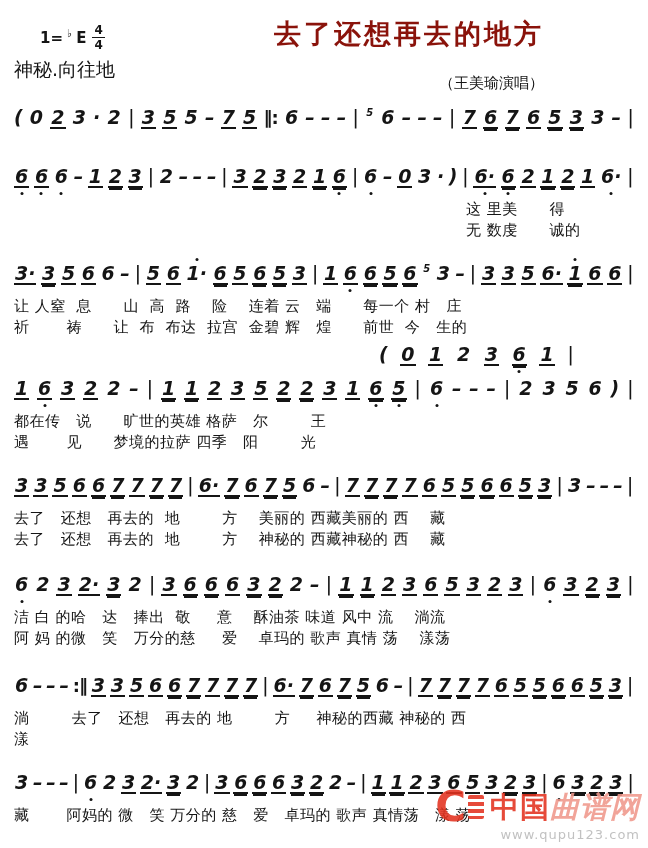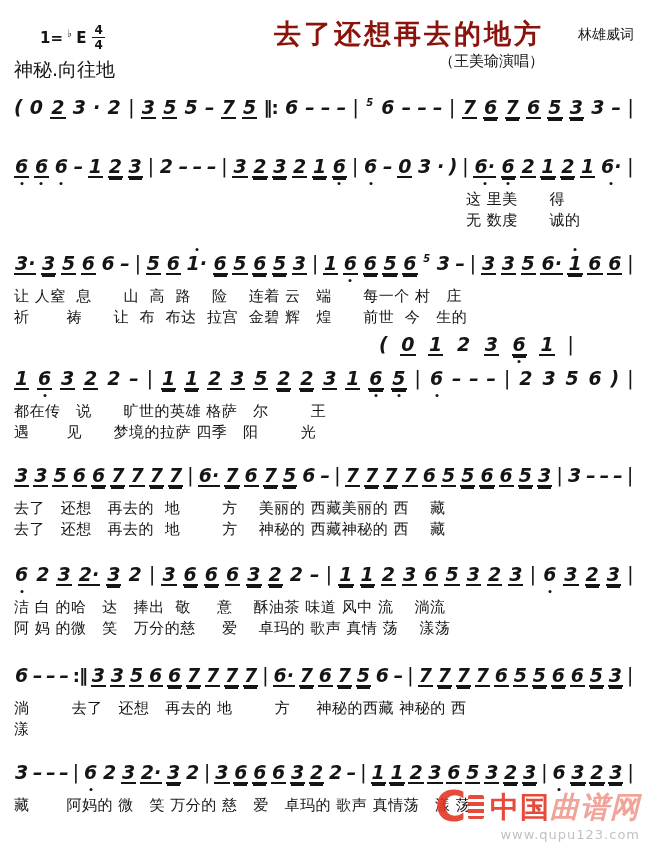--- a/index.html
+++ b/index.html
@@ -12,21 +12,21 @@
   .header{display:flex;align-items:flex-start;padding:16px 14px 0 14px;}
   .keyblock{width:132px;flex:none;padding-top:8px;}
   .keysig{font-weight:bold;font-size:15px;display:flex;align-items:center;gap:4px;padding-left:26px;}
   .flat{font-size:11px;vertical-align:super;position:relative;top:-4px;}
   .frac{display:inline-flex;flex-direction:column;line-height:1;font-size:12px;font-weight:bold;text-align:center;margin-left:2px;}
   .frac .top{border-bottom:1.4px solid #151515;padding:0 2px 1px;}
   .frac .bot{padding-top:1px;}
   .tempo{font-size:19px;margin-top:6px;}
   .titleblock{flex:1;text-align:right;}
   .title{font-size:27px;font-weight:bold;color:#8a130b;letter-spacing:3px;}
-  .subtitle{font-size:15px;margin-top:0;}
+  .subtitle{font-size:15px;margin-top:22px;}
   .credits{width:90px;flex:none;text-align:right;font-size:14px;line-height:1.8;padding-top:6px;}
   
   .score{padding:0 14px;}
   .notes{
     display:flex;justify-content:space-between;align-items:baseline;
     font-style:italic;font-weight:bold;font-size:19px;
     padding:10px 0 11px 0;
   }
   .note{position:relative;display:inline-block;padding:0 1px;line-height:1;}
   .u1{border-bottom:2px solid #151515;}
@@ -84,21 +84,20 @@
           <span class="bot">4</span>
         </span>
       </div>
       <div class="tempo">神秘.向往地</div>
     </div>
     <div class="titleblock">
       <div class="title">去了还想再去的地方</div>
       <div class="subtitle">（王美瑜演唱）</div>
     </div>
     <div class="credits">
-      <div>林雄威词</div>
     </div>
   </div>
 
   <div class="score">
 
     <div class="system s1">
       <div class="notes">
           <span class="sym sym-par">(</span>
           <span class="note">0</span>
           <span class="note u1">2</span>

